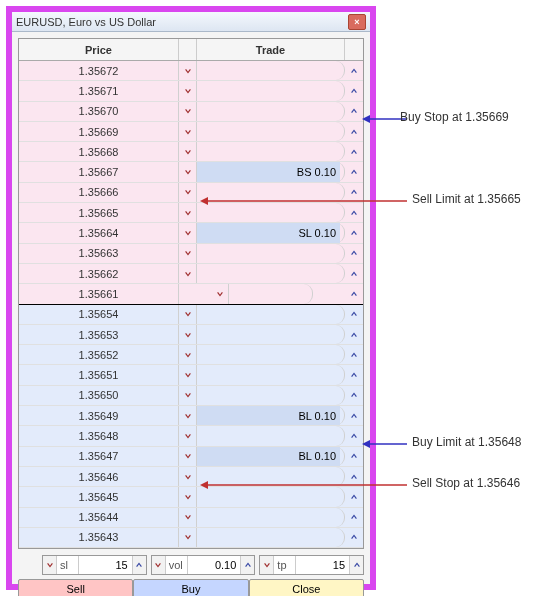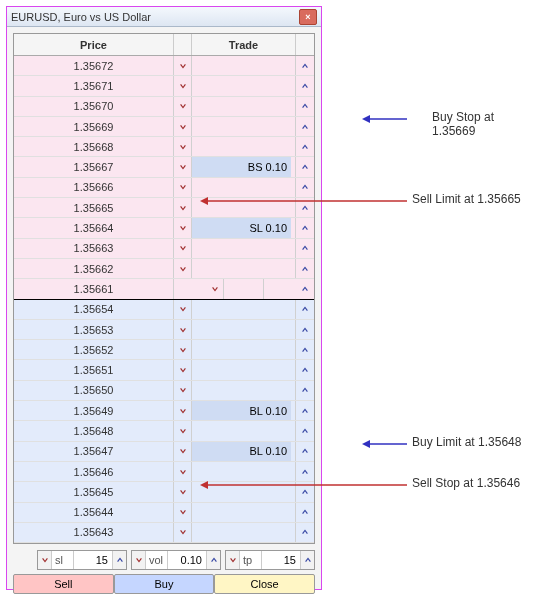--- a/index.html
+++ b/index.html
@@ -1,35 +1,35 @@
 <!DOCTYPE html>
 <html><head>
 <meta charset="utf-8">
 <style>
   * { box-sizing: border-box; margin: 0; padding: 0; }
   body { font-family: Tahoma, Verdana, sans-serif; font-size: 11px; background: #fff; width: 537px; height: 596px; position: relative; }
-  .window { position: absolute; left: 6px; top: 6px; width: 316px; height: 584px; border: 1px solid #d946ef; background: #f4f4f4; }
+  .window { position: absolute; left: 6px; top: 6px; width: 370px; height: 584px; border: 6px solid #d946ef; background: #f4f4f4; }
   .titlebar { height: 20px; background: linear-gradient(#f4f8fd,#dde6f2); border-bottom: 1px solid #aab8c9; display: flex; align-items: center; padding: 0 4px; }
   .title-text { flex: 1; color: #333; font-size: 11px; }
   .close-btn { width: 18px; height: 16px; background: #d96b5e; border: 1px solid #a43; border-radius: 2px; display: flex; align-items: center; justify-content: center; color: #fff; font-weight: bold; font-size: 9px; cursor: pointer; }
   .inner { margin: 6px; border: 1px solid #999; background: #fff; }
   .hdr-row { display: flex; border-bottom: 1px solid #aaa; height: 22px; font-weight: bold; }
   .hdr-cell { display: flex; align-items: center; justify-content: center; font-size: 11px; color: #333; background: #f5f5f5; border-right: 1px solid #ccc; }
   .col-price { width: 160px; }
   .col-v1 { width: 18px; }
   .col-trade { flex: 1; }
   .col-v2 { width: 18px; border-right: none; }
   .rows { }
   .row { display: flex; height: 20.3px; border-bottom: 1px solid #e0e0e0; }
   .row.ask { background: #fbe6f0; }
   .row.bid { background: #e3ebfb; }
   .row .cell { border-right: 1px solid #d0d0d0; display: flex; align-items: center; }
   .row .price { width: 160px; justify-content: center; color: #333; }
   .row .v { width: 18px; justify-content: center; cursor: pointer; }
-  .row .trade { flex: 1; justify-content: flex-end; padding-right: 4px; }
+  .row .trade { flex: 1; justify-content: flex-end; padding-right: 4px; border-radius: 9px; }
   .row .vup { width: 18px; justify-content: center; border-right: none; cursor: pointer; }
   .row.sep-below { border-bottom: 1px solid #000; gap: 32px; }
   .trade-filled { background: #cfdcf3; width: 100%; height: 100%; display: flex; align-items: center; justify-content: flex-end; padding-right: 4px; }
   svg.chev { width: 8px; height: 8px; }
   svg.chev.down path { stroke: #a03030; }
   svg.chev.up path { stroke: #3a4aa5; }
   .footer { padding: 0 6px 6px 6px; }
   .param-row { display: flex; gap: 4px; margin-bottom: 4px; height: 20px; padding-left: 24px; }
   .pgroup { display: flex; flex: 1; border: 1px solid #999; background: #fff; height: 20px; }
   .pgroup .stepbtn { width: 14px; background: #f2f2f2; border-right: 1px solid #ccc; display: flex; align-items: center; justify-content: center; cursor: pointer; }
@@ -465,21 +465,21 @@
       <div class="abtn buy">Buy</div>
       <div class="abtn close">Close</div>
     </div>
   </div>
 </div>
 
 <svg class="arrow blue" style="left:362px; top:112px;" width="45" height="14">
   <line x1="45" y1="7" x2="6" y2="7" class="blue"></line>
   <polygon points="0,7 8,3 8,11" class="blue"></polygon>
 </svg>
-<div class="annot" style="left:432px; top:110px;">Buy Stop at 1.35669</div>
+<div class="annot" style="left:400px; top:110px;">Buy Stop at 1.35669</div>
 
 <svg class="arrow red" style="left:200px; top:194px;" width="207" height="14">
   <line x1="207" y1="7" x2="6" y2="7"></line>
   <polygon points="0,7 8,3 8,11" class="red"></polygon>
 </svg>
 <div class="annot" style="left:412px; top:192px;">Sell Limit at 1.35665</div>
 
 <svg class="arrow blue" style="left:362px; top:437px;" width="45" height="14">
   <line x1="45" y1="7" x2="6" y2="7"></line>
   <polygon points="0,7 8,3 8,11" class="blue"></polygon>

